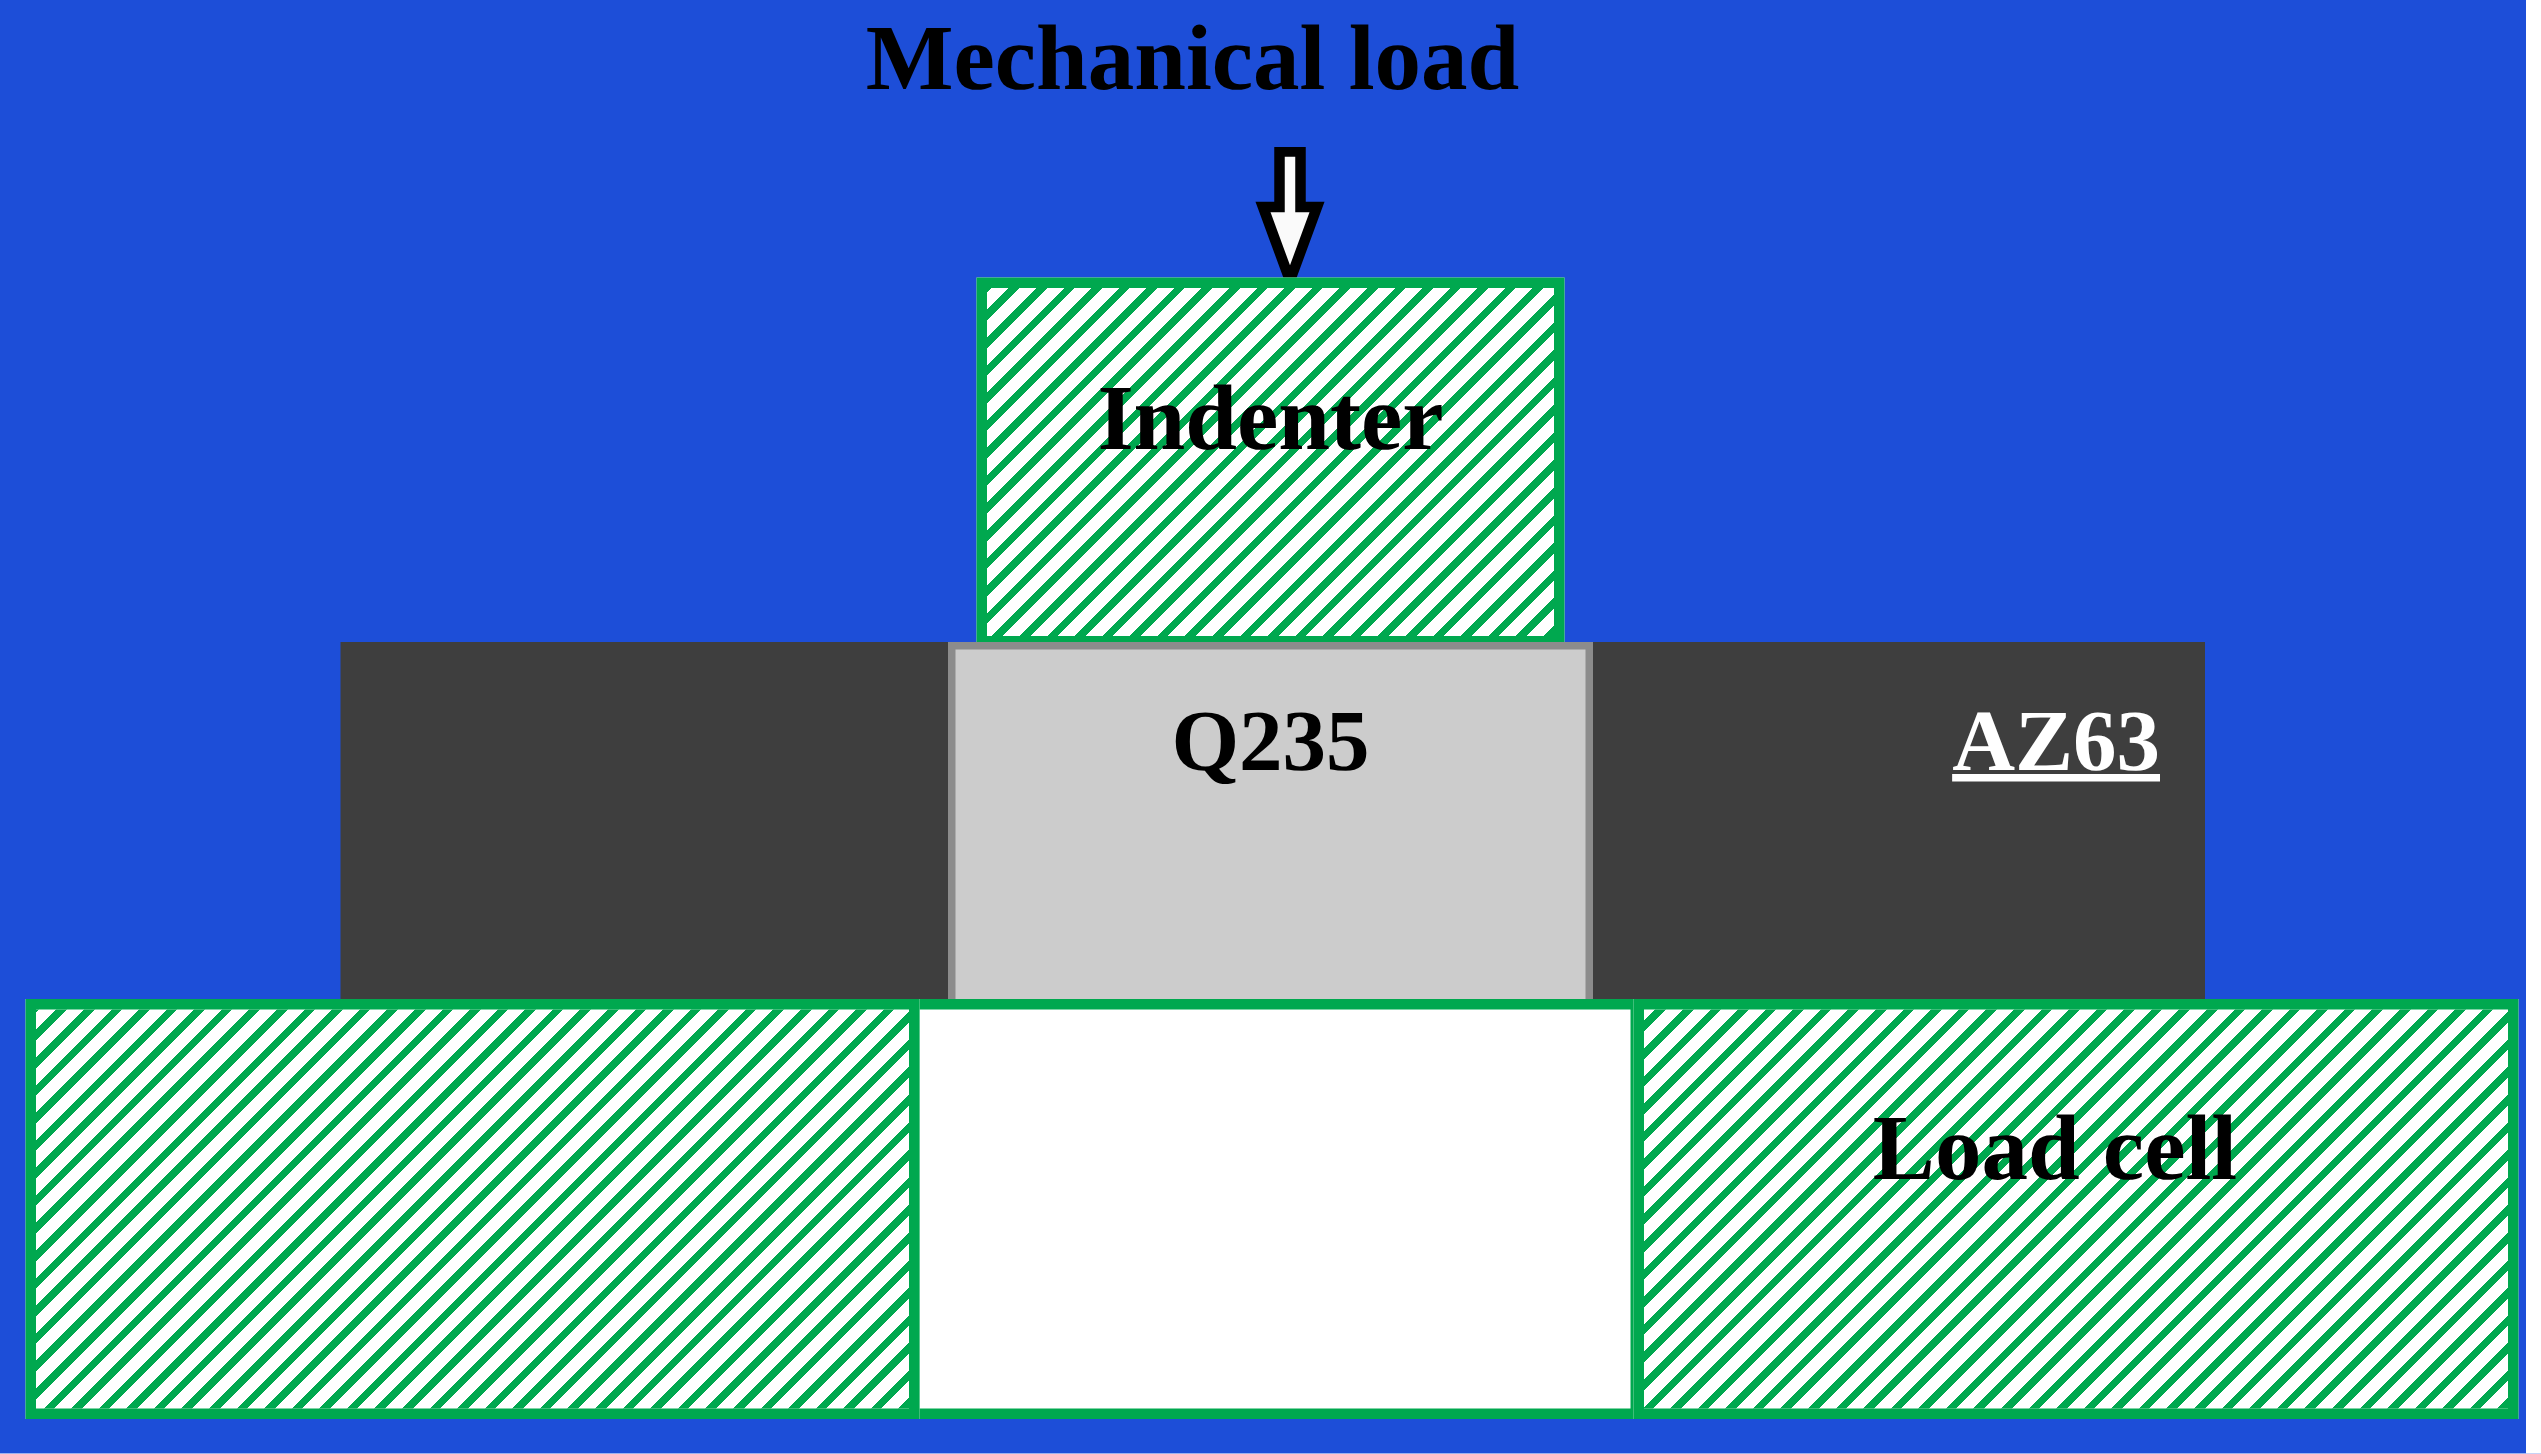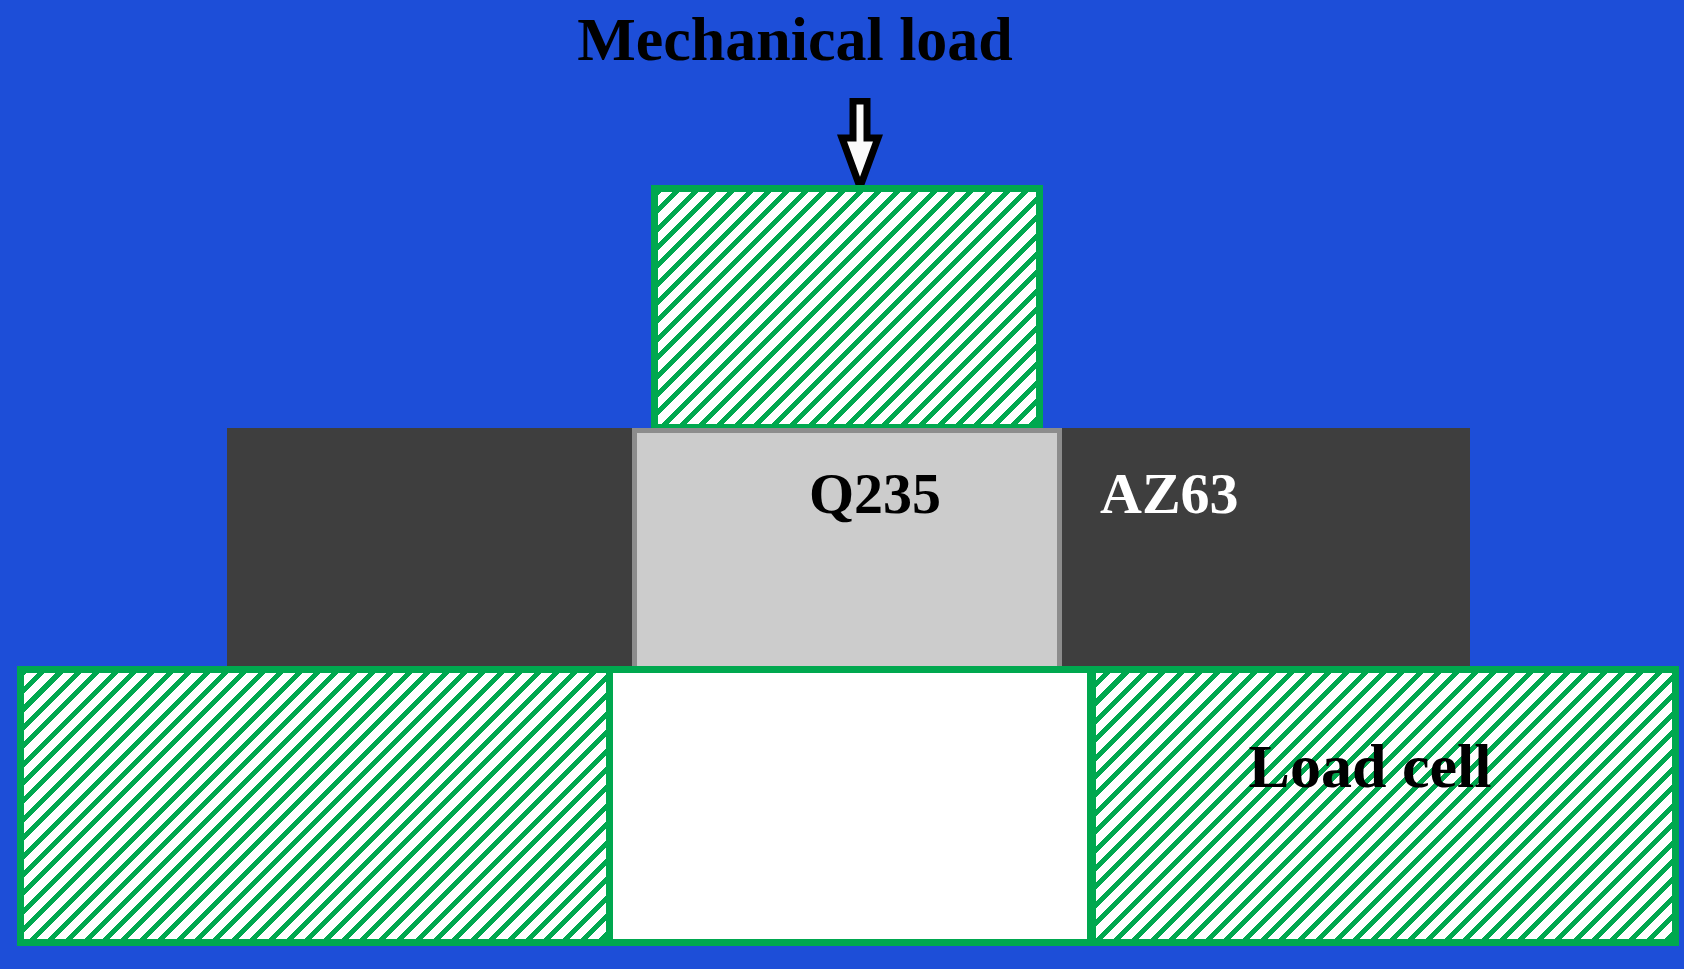--- a/index.html
+++ b/index.html
@@ -127,33 +127,34 @@
     color: #000000;
   }
   .label-indenter {
     left: 651px;
     top: 248px;
     width: 392px;
     text-align: center;
     font-size: 62px;
   }
   .label-specimen {
-    left: 660px;
+    left: 632px;
     top: 465px;
     width: 430px;
     text-align: center;
     font-size: 58px;
   }
   .label-substrate {
     left: 1100px;
     top: 465px;
     width: 340px;
-    text-align: left;
+    text-align: right;
     font-size: 58px;
     color: #FFFFFF;
+    text-decoration: underline;
   }
   .label-loadcell {
     left: 1160px;
     top: 735px;
     width: 420px;
     text-align: center;
     font-size: 62px;
     font-family: Liberation Serif, serif;
   }
 </style>
@@ -164,20 +165,21 @@
 
   <div class="title"><span class="title-inner">Mechanical load</span></div>
 
   <div class="arrow">
     <svg width="60" height="92" viewBox="0 0 60 92" xmlns="http://www.w3.org/2000/svg">
       <path d="M 23 3 L 37 3 L 37 40 L 48 40 L 30 89 L 12 40 L 23 40 Z" fill="#FAFAFA" stroke="#000000" stroke-width="7" stroke-linejoin="miter"></path>
     </svg>
   </div>
 
   <div class="hatch indenter"></div>
+  <div class="blk-label label-indenter">Indenter</div>
 
   <div class="substrate"></div>
 
   <div class="specimen"></div>
 
   <div class="blk-label label-specimen">Q235</div>
   <div class="blk-label label-substrate">AZ63</div>
 
   <div class="base-gap"></div>
   <div class="hatch loadcell-left"></div>

